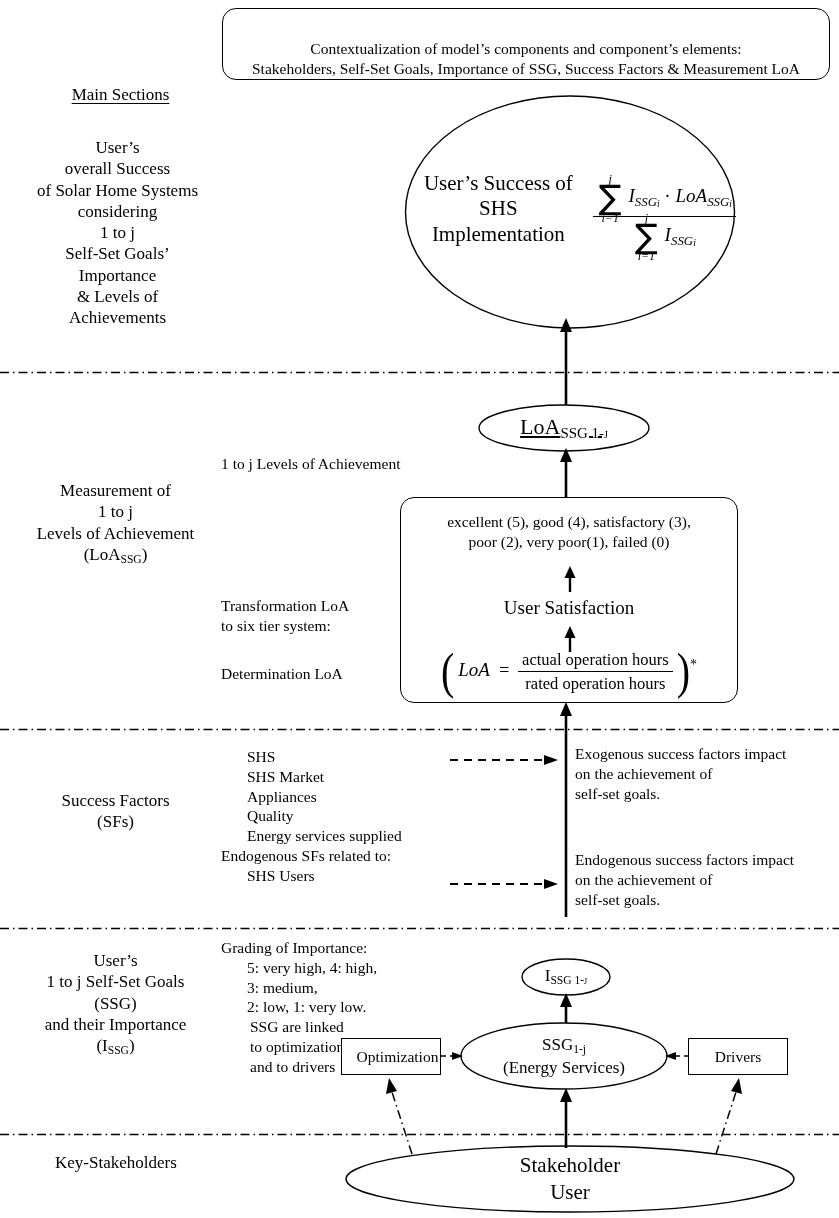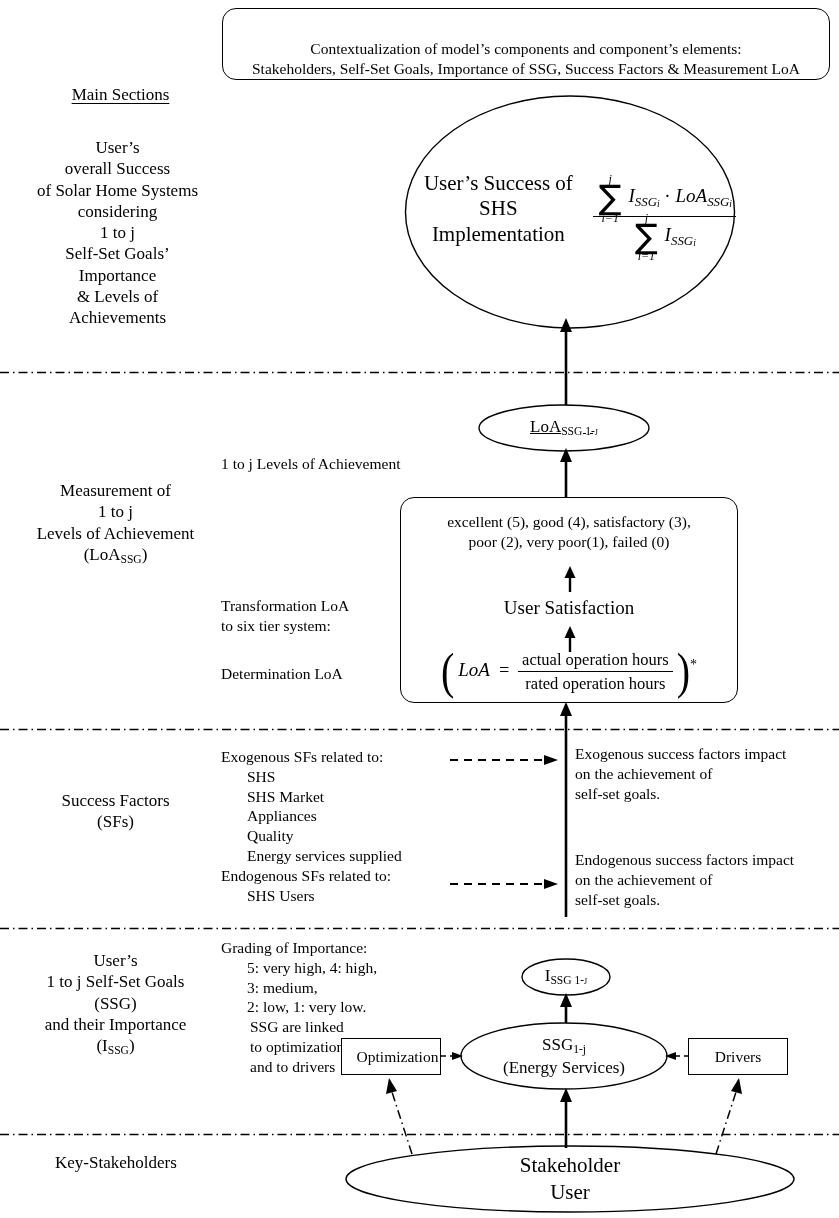--- a/index.html
+++ b/index.html
@@ -140,21 +140,21 @@
     <div>
       <span>(LoA</span><sub class="sc">SSG</sub><span>)</span>
     </div>
   </div>
 
   <div class="abs ell" style="left:478px;top:404px;width:172px;height:48px;">
     <svg width="172" height="48" viewBox="0 0 172 48">
       <ellipse cx="86" cy="24" rx="85" ry="23" fill="#fff" stroke="#000" stroke-width="1.4"></ellipse>
     </svg>
     <div class="ell-txt">
-      <div style="font-size:17px;white-space:nowrap;text-decoration:underline;">
+      <div style="font-size:22px;white-space:nowrap;text-decoration:underline;">
         <span>LoA</span><sub class="sc">SSG 1-j</sub>
       </div>
     </div>
   </div>
 
   <div class="abs lbl" style="left:221px;top:454px;width:250px;">1 to j Levels of Achievement</div>
 
   <div class="abs" style="left:554px;top:448px;width:24px;height:52px;">
     <svg width="24" height="52" viewBox="0 0 24 52">
       <line x1="12" y1="52" x2="12" y2="12" stroke="#000" stroke-width="2.6"></line>
@@ -211,21 +211,20 @@
   </div>
 
   <div class="abs" style="left:554px;top:702px;width:24px;height:215px;">
     <svg width="24" height="215" viewBox="0 0 24 215">
       <line x1="12" y1="215" x2="12" y2="12" stroke="#000" stroke-width="2.6"></line>
       <polygon points="12,0 6,14 18,14" fill="#000"></polygon>
     </svg>
   </div>
 
   <div class="abs lbl" style="left:221px;top:747px;width:260px;">
-    <div>Exogenous SFs related to:</div>
     <div style="padding-left:26px;">
       <div>SHS</div>
       <div>SHS Market</div>
       <div>Appliances</div>
       <div>Quality</div>
       <div>Energy services supplied</div>
     </div>
     <div>Endogenous SFs related to:</div>
     <div style="padding-left:26px;">
       <div>SHS Users</div>

